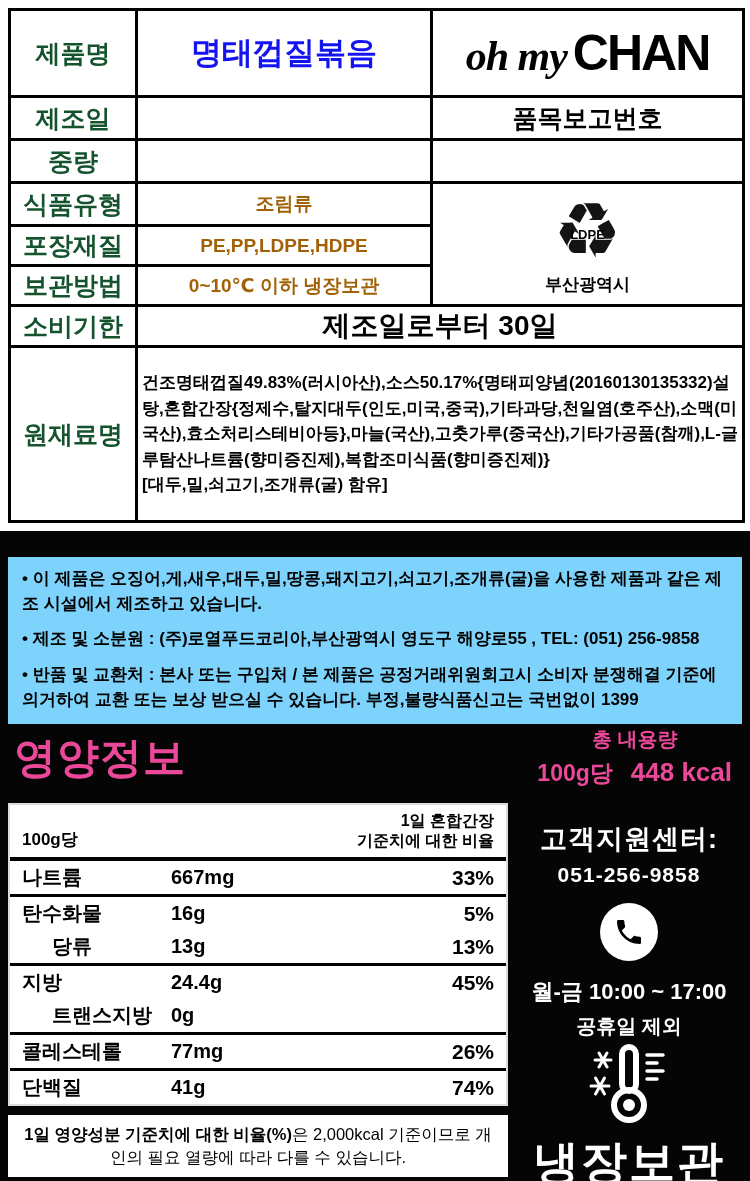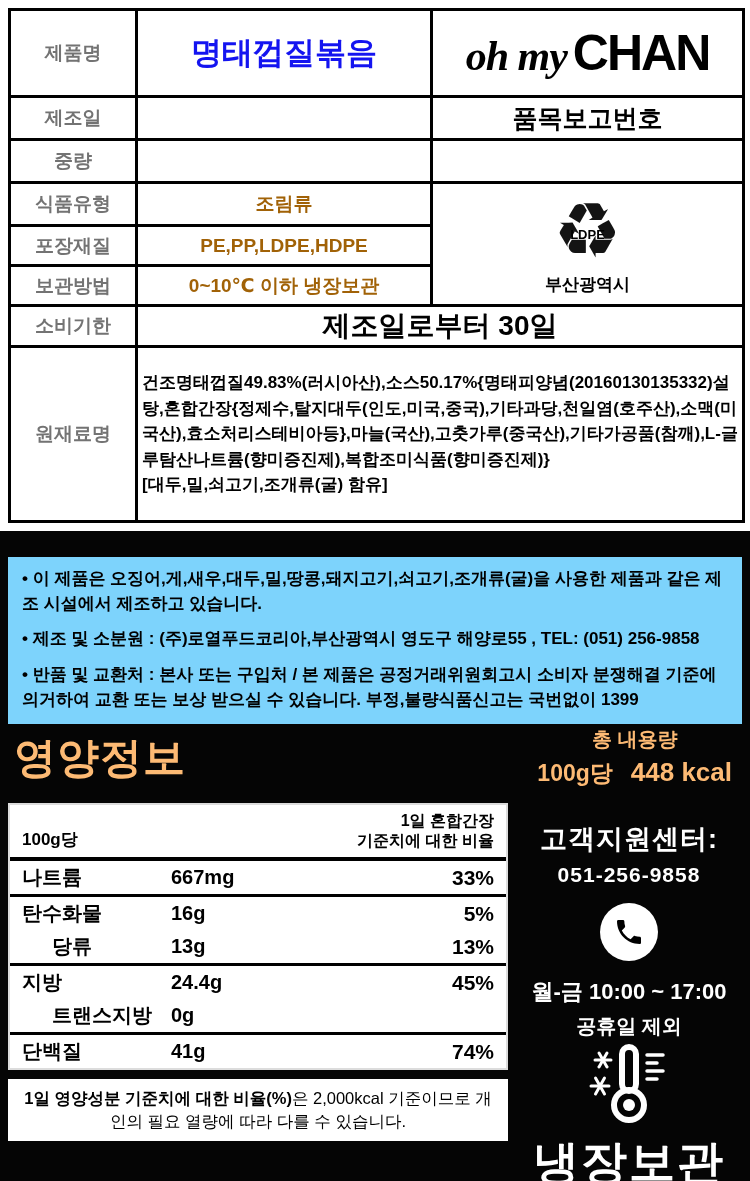--- a/index.html
+++ b/index.html
@@ -7,21 +7,21 @@
   .page{width:750px;height:1181px;background:#050505;position:relative;overflow:hidden;}
 
   
   .top{background:#fff;padding:8px;}
   table.info{border-collapse:collapse;width:734px;table-layout:fixed;}
   table.info td{border:3px solid #000;padding:0 4px;vertical-align:middle;background:#fff;}
   col.c1{width:127px;} col.c2{width:295px;} col.c3{width:312px;}
   .r1 td{height:84px;} .r2 td{height:40px;} .r3 td{height:40px;}
   .r4 td{height:40px;} .r5 td{height:37px;} .r6 td{height:37px;}
   .r7 td{height:37px;} .r8 td{height:172px;}
-  td.lbl{text-align:center;font-weight:bold;font-size:19px;color:#737373;font-family:Liberation Mono, monospace;}
+  td.lbl{text-align:center;font-weight:bold;font-size:25px;color:#14532d;font-family:Liberation Mono, monospace;}
   td.val{text-align:center;font-weight:bold;font-size:19px;color:#a16207;}
   .prod-name{color:#1414f0;font-size:31px;font-weight:bold;text-align:center;}
   .logo-cell{text-align:center;white-space:nowrap;}
   .logo-script{font-family:"Liberation Serif","DejaVu Serif",serif;font-style:italic;font-weight:bold;font-size:42px;letter-spacing:-1px;}
   .logo-bold{font-weight:900;font-size:50px;letter-spacing:-2px;margin-left:6px;font-stretch:condensed;}
   .report-lbl{font-size:25px;font-weight:bold;text-align:center;}
   td.report-no{background:#000;color:#fff;font-size:24px;font-weight:bold;text-align:center;}
   .shelf-val{font-size:28px;font-weight:bold;text-align:center;}
   td.ingr{font-size:17px;font-weight:bold;line-height:1.5;text-align:left;padding:6px 10px;}
   .recycle-cell{text-align:center;}
@@ -33,21 +33,21 @@
   
   .black{background:#050505;padding-top:26px;}
   .notice-box{margin:0 8px;background:#7dd3fc;padding:10px 14px 12px 14px;}
   .notice{margin:0 0 11px 0;font-size:17px;font-weight:bold;color:#000;line-height:1.45;}
   .notice:last-child{margin-bottom:0;}
 
   .nut-area{display:flex;margin-top:8px;}
   .nut-left{width:508px;flex:0 0 508px;}
   .nut-right{flex:1;display:flex;flex-direction:column;align-items:center;color:#fff;padding-top:18px;}
 
-  .nut-header{display:flex;align-items:center;color:#fdba74;padding:2px 0 6px 14px;}
+  .nut-header{display:flex;align-items:center;color:#ec4899;padding:2px 0 6px 14px;}
   .nut-title{font-size:42px;font-weight:900;letter-spacing:1px;}
   .nut-total{margin-left:auto;margin-right:18px;text-align:center;}
   .nt-label{font-size:20px;font-weight:bold;}
   .nt-line{font-size:23px;font-weight:bold;margin-top:4px;}
   .nt-line .kcal{font-size:26px;margin-left:18px;}
 
   .nbox{margin-left:8px;width:500px;background:#fff;color:#000;box-sizing:border-box;border:2px solid #dcdcdc;}
   .nhead{display:flex;align-items:flex-end;padding:6px 12px 6px 12px;border-bottom:4px solid #000;}
   .nh-left{font-size:17px;font-weight:bold;}
   .nh-right{margin-left:auto;text-align:right;font-size:16px;font-weight:bold;line-height:1.25;}
@@ -182,20 +182,25 @@
           </div>
           <div class="nrow sep">
             <span class="nname">지방</span>
             <span class="namt">24.4g</span>
             <span class="ndv">45%</span>
           </div>
           <div class="nrow indent">
             <span class="nname">트랜스지방</span>
             <span class="namt">0g</span>
             <span class="ndv"></span>
+          </div>
+          <div class="nrow sep">
+            <span class="nname">콜레스테롤</span>
+            <span class="namt">77mg</span>
+            <span class="ndv">26%</span>
           </div>
           <div class="nrow sep">
             <span class="nname">단백질</span>
             <span class="namt">41g</span>
             <span class="ndv">74%</span>
           </div>
         </div>
         <div class="nfoot">
           <span class="b">1일 영양성분 기준치에 대한 비율(%)</span><span>은 2,000kcal 기준이므로 개인의 필요 열량에 따라 다를 수 있습니다.</span>
         </div>

